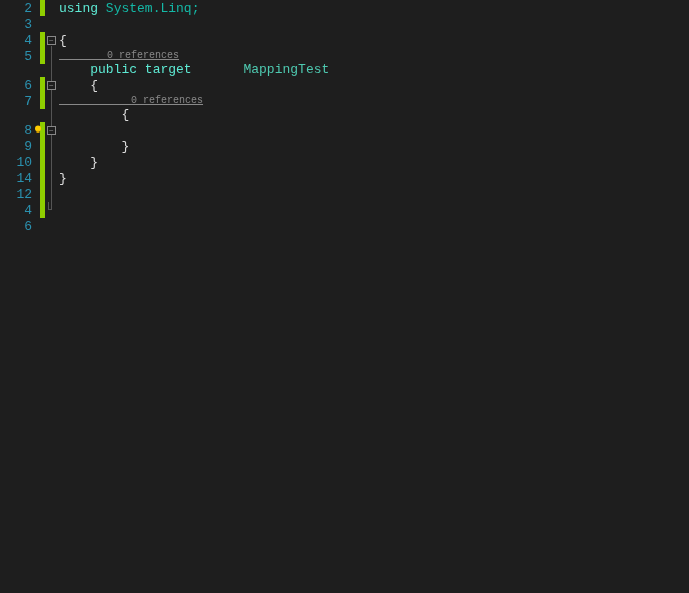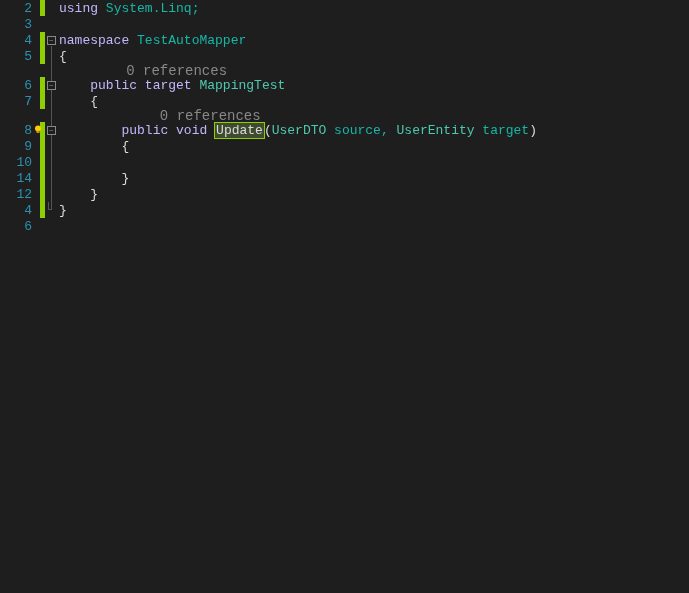--- a/index.html
+++ b/index.html
@@ -77,26 +77,27 @@
     .code-line {
       height: 16px;
       line-height: 16px;
       white-space: pre;
       color: #dcdcdc;
       position: relative;
     }
     .ref-line {
       height: 13px;
       line-height: 13px;
-      font-size: 14px;
+      font-size: 10px;
       color: #888;
       white-space: pre;
+      text-decoration: underline;
     }
-    .kw { color: #c4b5fd; }
-    .type { color: #4ec9b0; }
+    .kw { color: #5eead4; }
+    .type { color: #4ec9b0; margin-left: 44px; }
     .plain { color: #14b8a6; }
     .punc { color: #dcdcdc; }
     .highlight-box {
       background: #3f4b2e;
       border: 1px solid #8fce00;
       padding: 0 1px;
       margin: 0 -1px;
     }
     .bracket-end {
       position: absolute;
@@ -154,26 +155,24 @@
   <div class="fold-box" style="top:36px">−</div>
   <div class="fold-line" style="top:46px;height:164px"></div>
   <div class="fold-box" style="top:81px">−</div>
   <div class="fold-box" style="top:126px">−</div>
   <div class="bracket-end" style="top:202px;left:3px"></div>
 </div>
 
 <div class="code-area">
   <div class="code-line"><span class="kw">using</span><span> </span><span class="plain">System.Linq;</span></div>
   <div class="code-line"></div>
-  <div class="code-line"><span class="kw">namespace</span><span> </span><span class="plain">TestAutoMapper</span></div>
   <div class="code-line"><span class="punc">{</span></div>
   <div class="ref-line"><span>        </span><span>0 references</span></div>
   <div class="code-line"><span>    </span><span class="kw">public</span><span> </span><span class="kw">target</span><span> </span><span class="type">MappingTest</span></div>
   <div class="code-line"><span>    </span><span class="punc">{</span></div>
   <div class="ref-line"><span>            </span><span>0 references</span></div>
-  <div class="code-line"><span>        </span><span class="kw">public</span><span> </span><span class="kw">void</span><span> </span><span class="highlight-box"><span>Update</span></span><span class="punc">(</span><span class="type">UserDTO</span><span class="plain"> source, </span><span class="type">UserEntity</span><span class="plain"> target</span><span class="punc">)</span></div>
   <div class="code-line"><span>        </span><span class="punc">{</span></div>
   <div class="code-line"></div>
   <div class="code-line"><span>        </span><span class="punc">}</span></div>
   <div class="code-line"><span>    </span><span class="punc">}</span></div>
   <div class="code-line"><span class="punc">}</span></div>
   <div class="code-line"></div>
 </div>
 
 </body></html>

